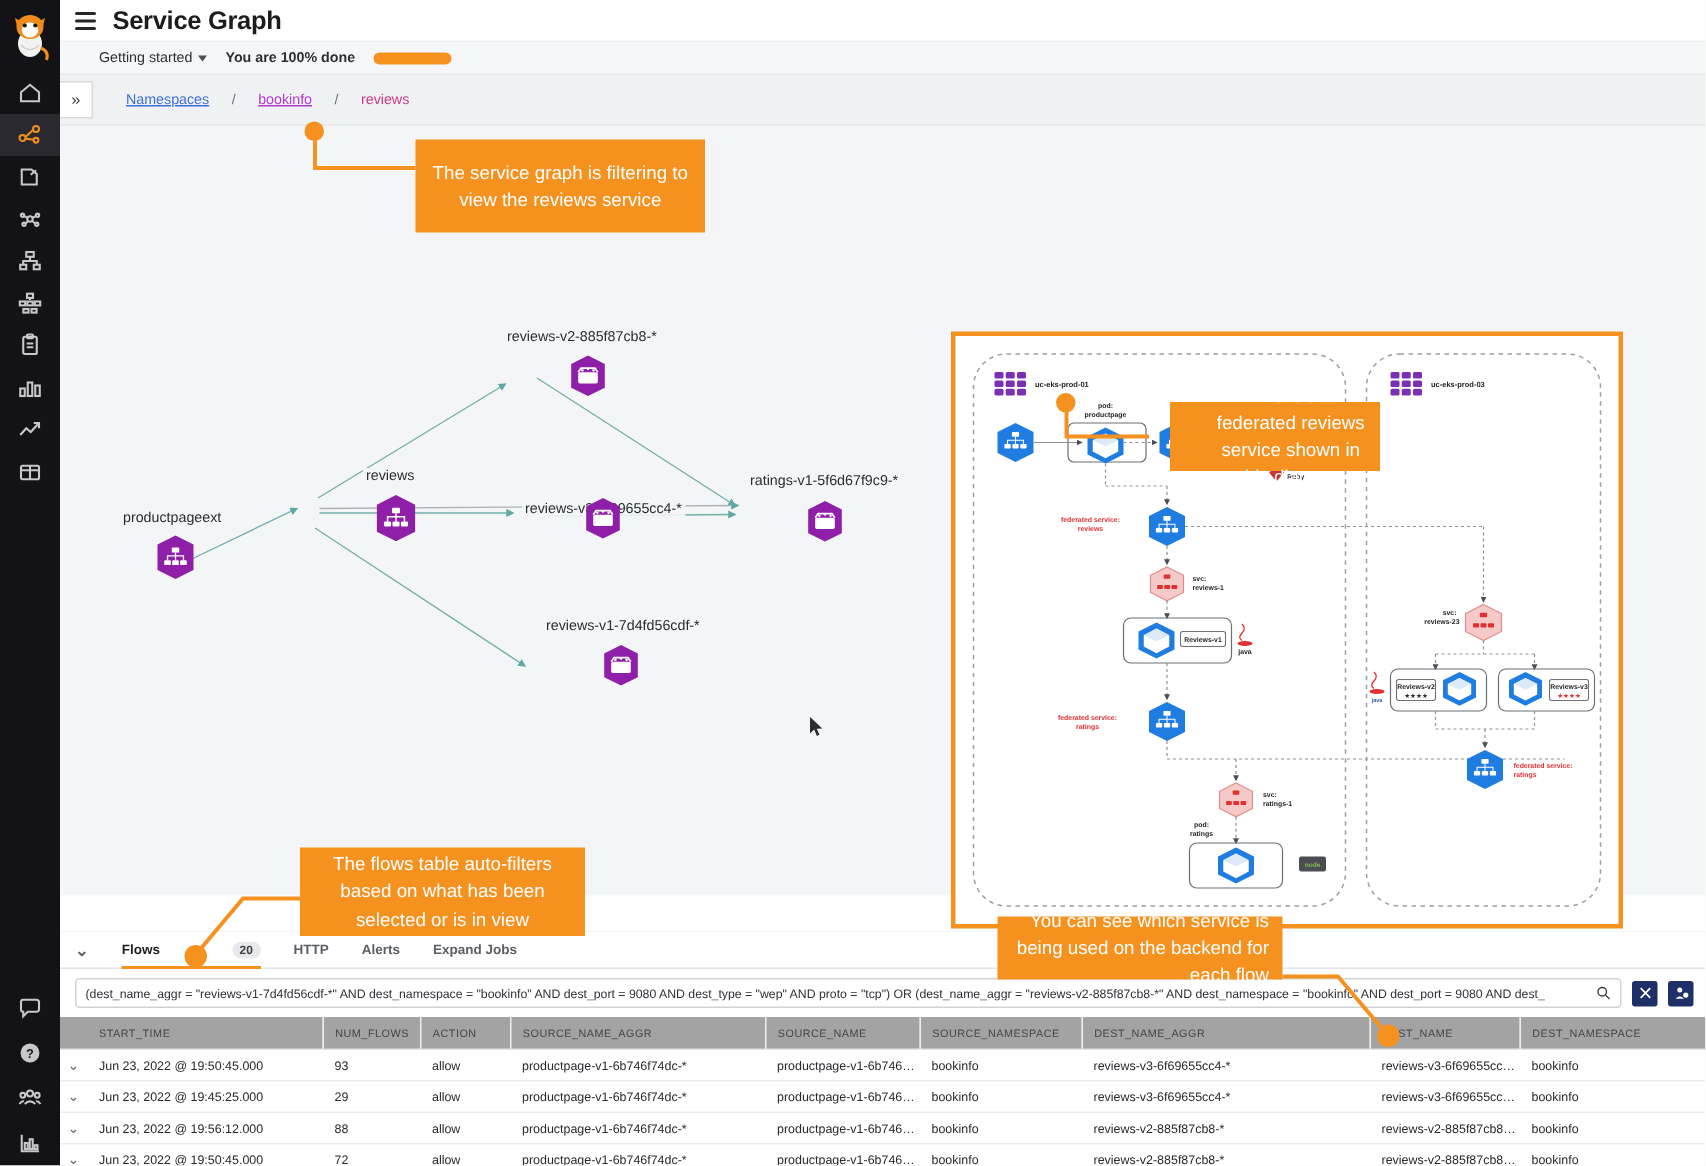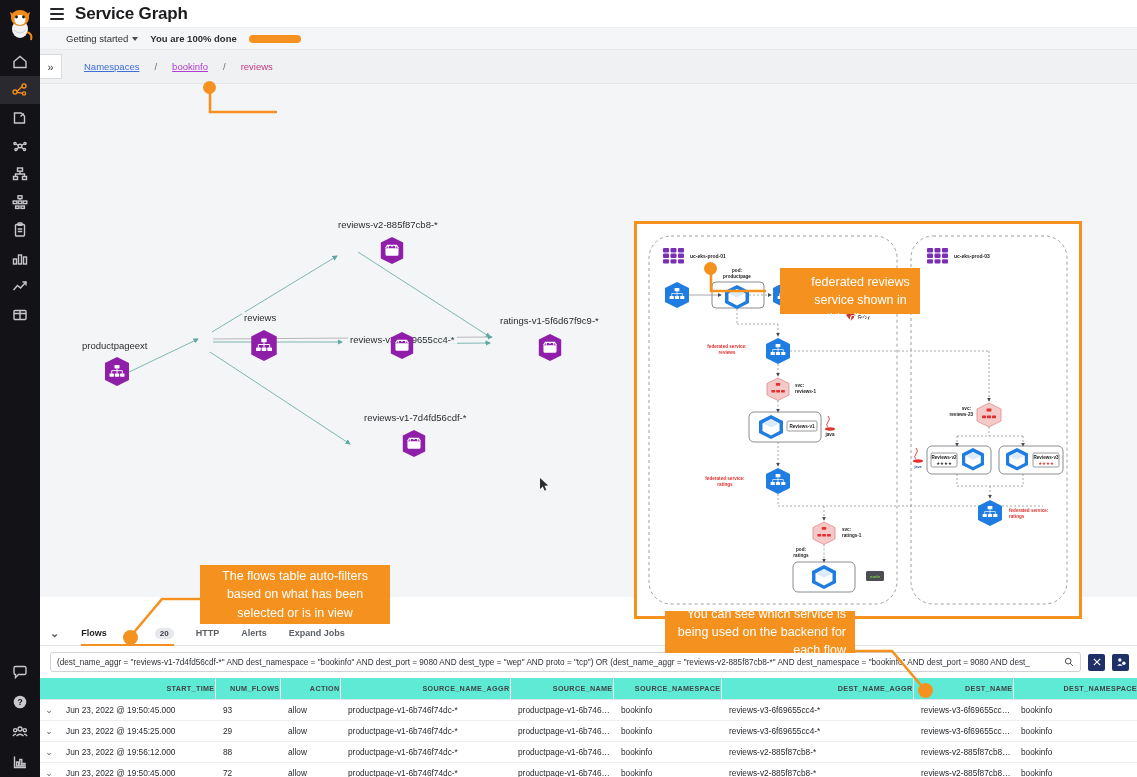--- a/index.html
+++ b/index.html
@@ -118,22 +118,22 @@
   .searchbox .q { flex: 1; overflow: hidden; text-overflow: clip; white-space: nowrap; }
   .sq-btn {
     width: 17px; height: 17px; background: #1f3068; border-radius: 2px;
     display: flex; align-items: center; justify-content: center; color: #fff; font-size: 8px; cursor: pointer;
   }
 
   
   .tablewrap { position: absolute; left: 40px; top: 678px; width: 1097px; height: 99px; background: #fff; overflow: hidden; }
   table { width: 1097px; border-collapse: collapse; table-layout: fixed; }
   thead th {
-    font-size: 7.2px; font-weight: 700; color: #41454a; letter-spacing: 0.35px;
-    text-align: right; padding: 6px 0 6px 8px; background: #5eead4;
+    font-size: 7.2px; font-weight: 400; color: #41454a; letter-spacing: 0.35px;
+    text-align: left; padding: 6px 0 6px 8px; background: #a3a3a3;
     border-bottom: 1px solid #e2e4e7; border-right: 1px solid #eceef0;
   }
   tbody td {
     font-size: 8.3px; color: #26292d; padding: 5px 0 5px 8px;
     border-bottom: 1px solid #eceef0; white-space: nowrap; overflow: hidden; text-overflow: ellipsis;
   }
   td.expander { text-align: center; padding-left: 0; color: #5c6064; font-size: 9px; cursor: pointer; }
   .cursor-arrow { position: absolute; left: 500px; top: 394px; z-index: 20; }
 </style>
 </head>
@@ -655,20 +655,21 @@
   </div>
 
   <svg class="leaders">
     <path d="M210 88 L210 112 L277 112" fill="none" stroke="#f5921f" stroke-width="2.6"></path>
     <path d="M711 269 L711 291 L766 291" fill="none" stroke="#f5921f" stroke-width="2.6"></path>
     <path d="M130 637 L162 599 L200 599" fill="none" stroke="#f5921f" stroke-width="2.6"></path>
     <path d="M925 690 L892 651 L855 651" fill="none" stroke="#f5921f" stroke-width="2.6"></path>
   </svg>
 
   <div class="dot" style="left:203px; top:81px;"></div>
+  <div class="callout" style="left:277px; top:93px; width:193px; height:62px; display:flex; align-items:center; justify-content:center;">The service graph is filtering to view the reviews service</div>
 
   <div class="dot" style="left:704px; top:262px;"></div>
   <div class="callout" style="left:780px; top:268px; width:140px; height:46px; display:flex; align-items:center; justify-content:center;padding-left:30px;">This is the federated reviews service shown in this diagram</div>
 
   <div class="dot" style="left:123px; top:630px; width:15px; height:15px;"></div>
   <div class="callout" style="left:200px; top:565px; width:190px; height:59px; display:flex; align-items:center; justify-content:center;">The flows table auto-filters based on what has been selected or is in view</div>
 
   <div class="dot" style="left:918px; top:683px; width:15px; height:15px;"></div>
   <div class="callout" style="left:665px; top:611px; width:190px; height:42px; display:flex; align-items:center; justify-content:center;text-align:right;">You can see which service is being used on the backend for each flow</div>
 

